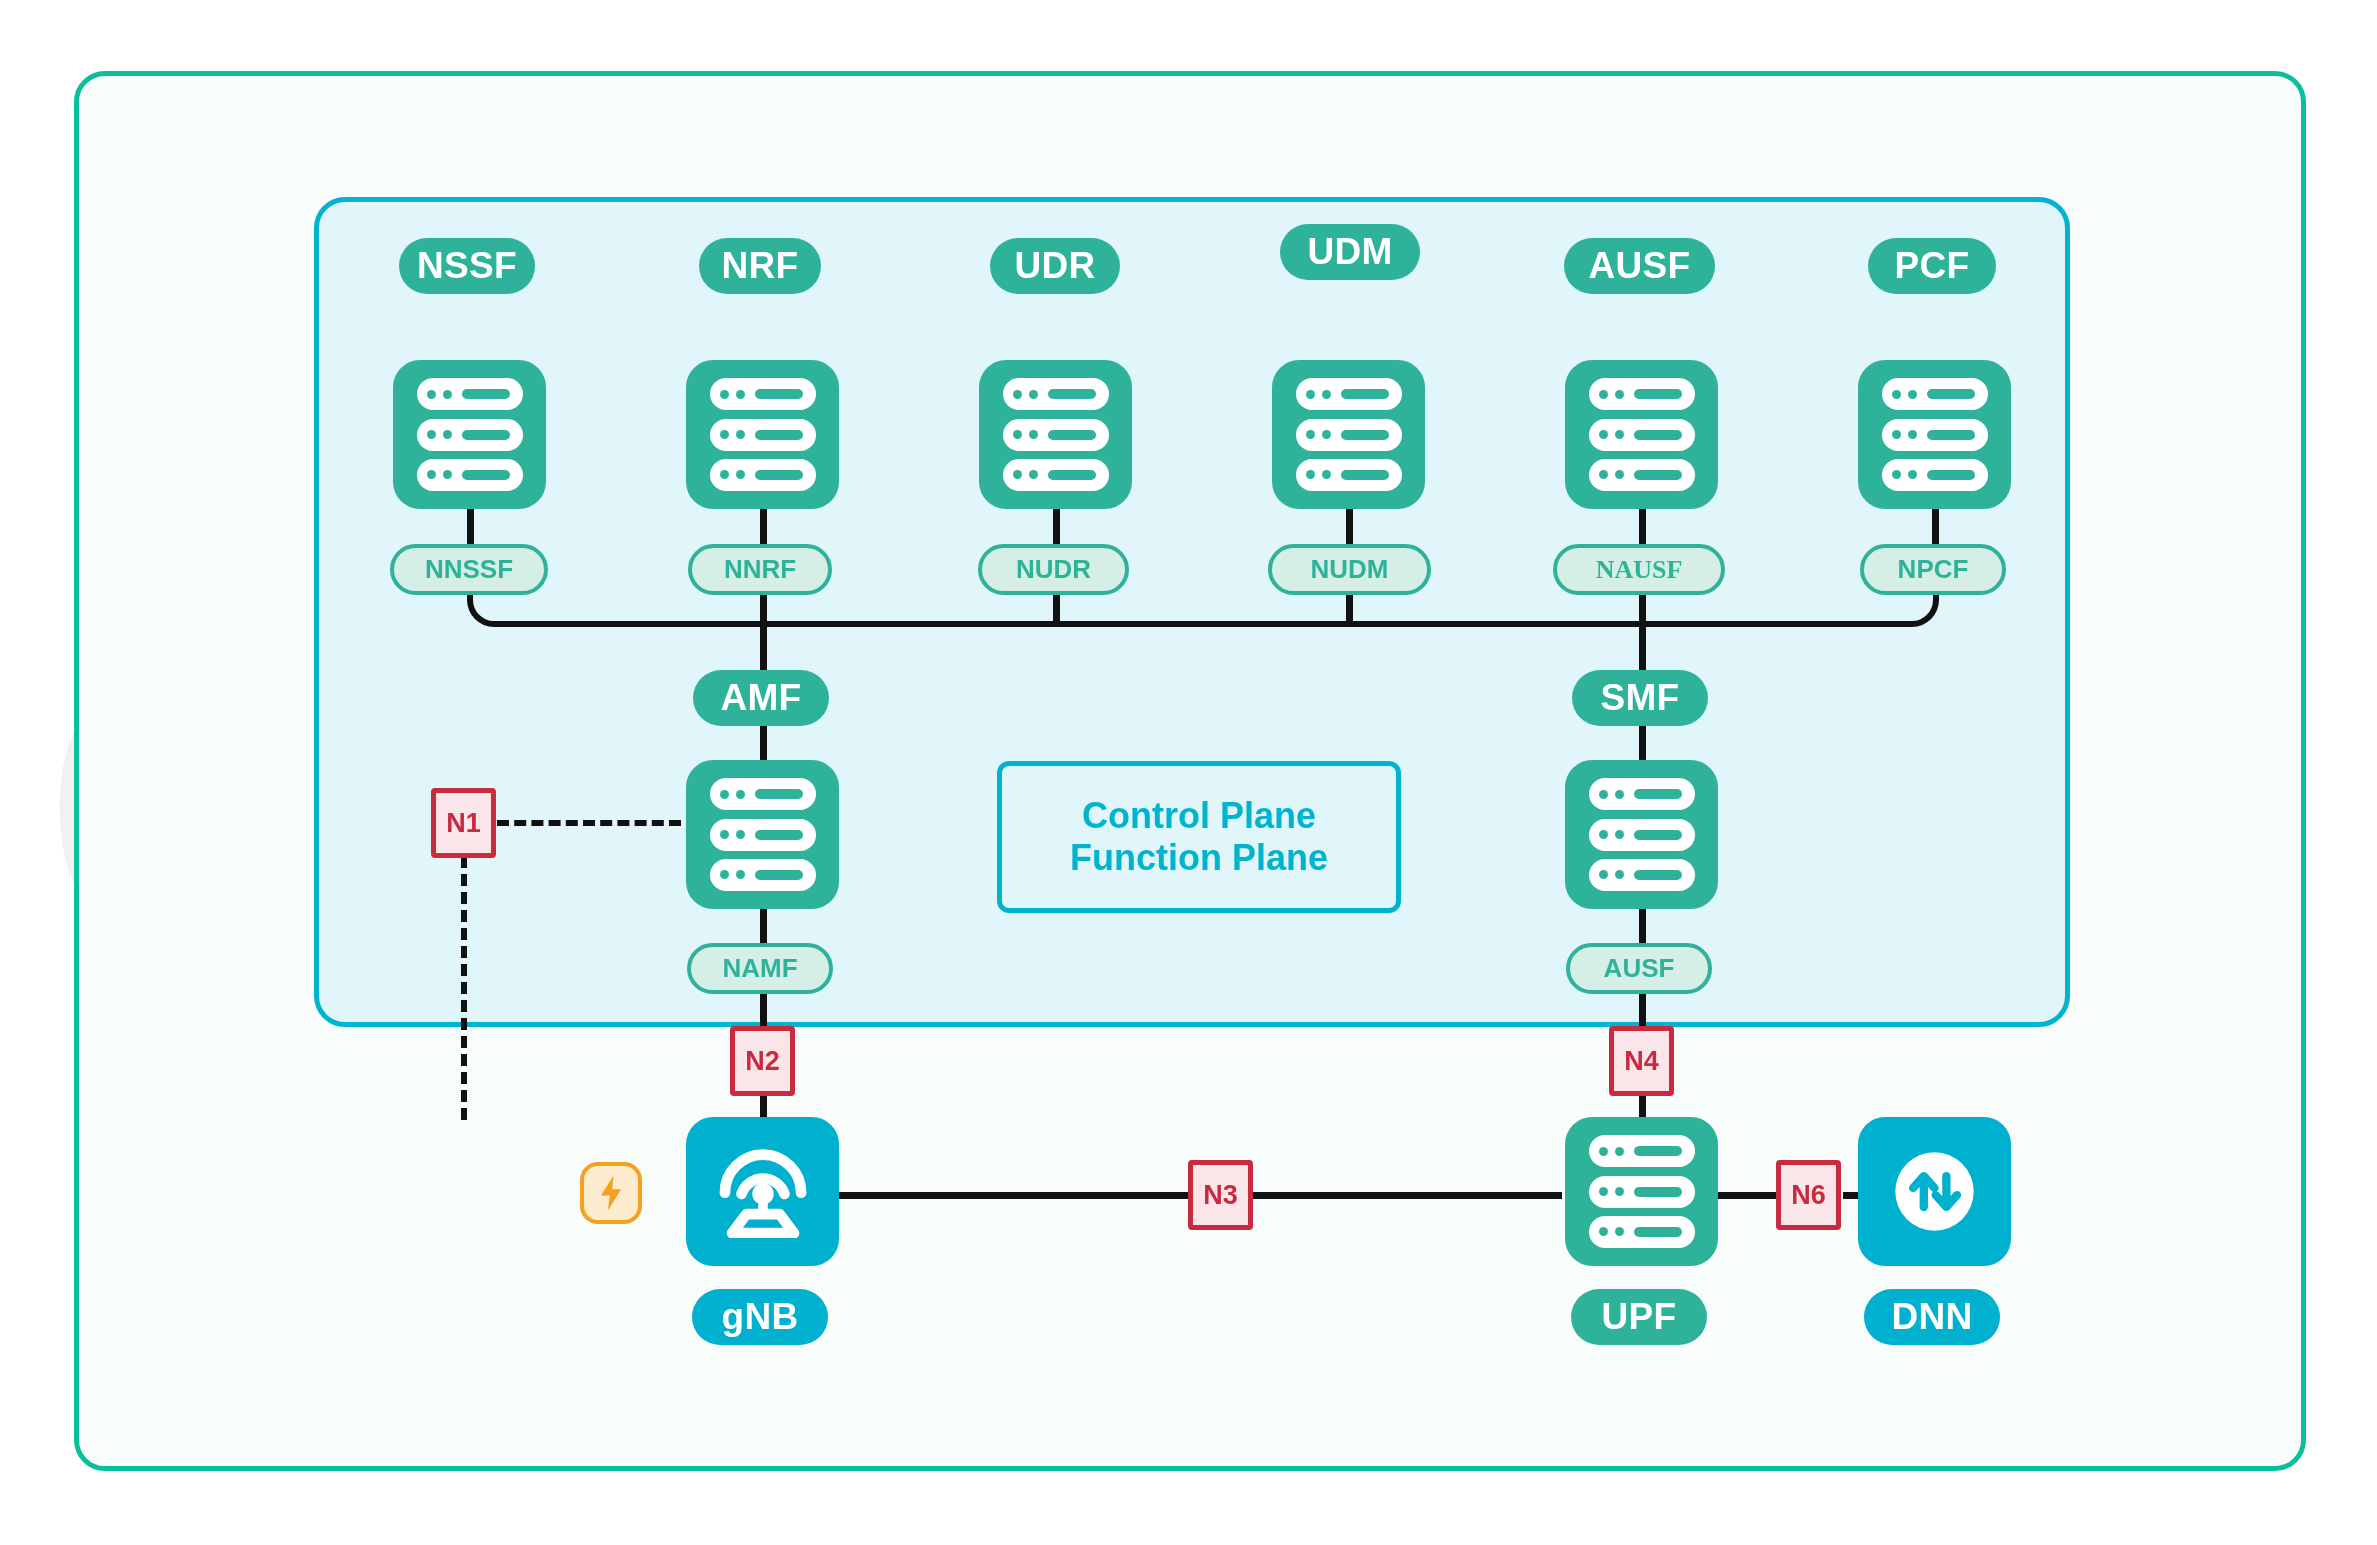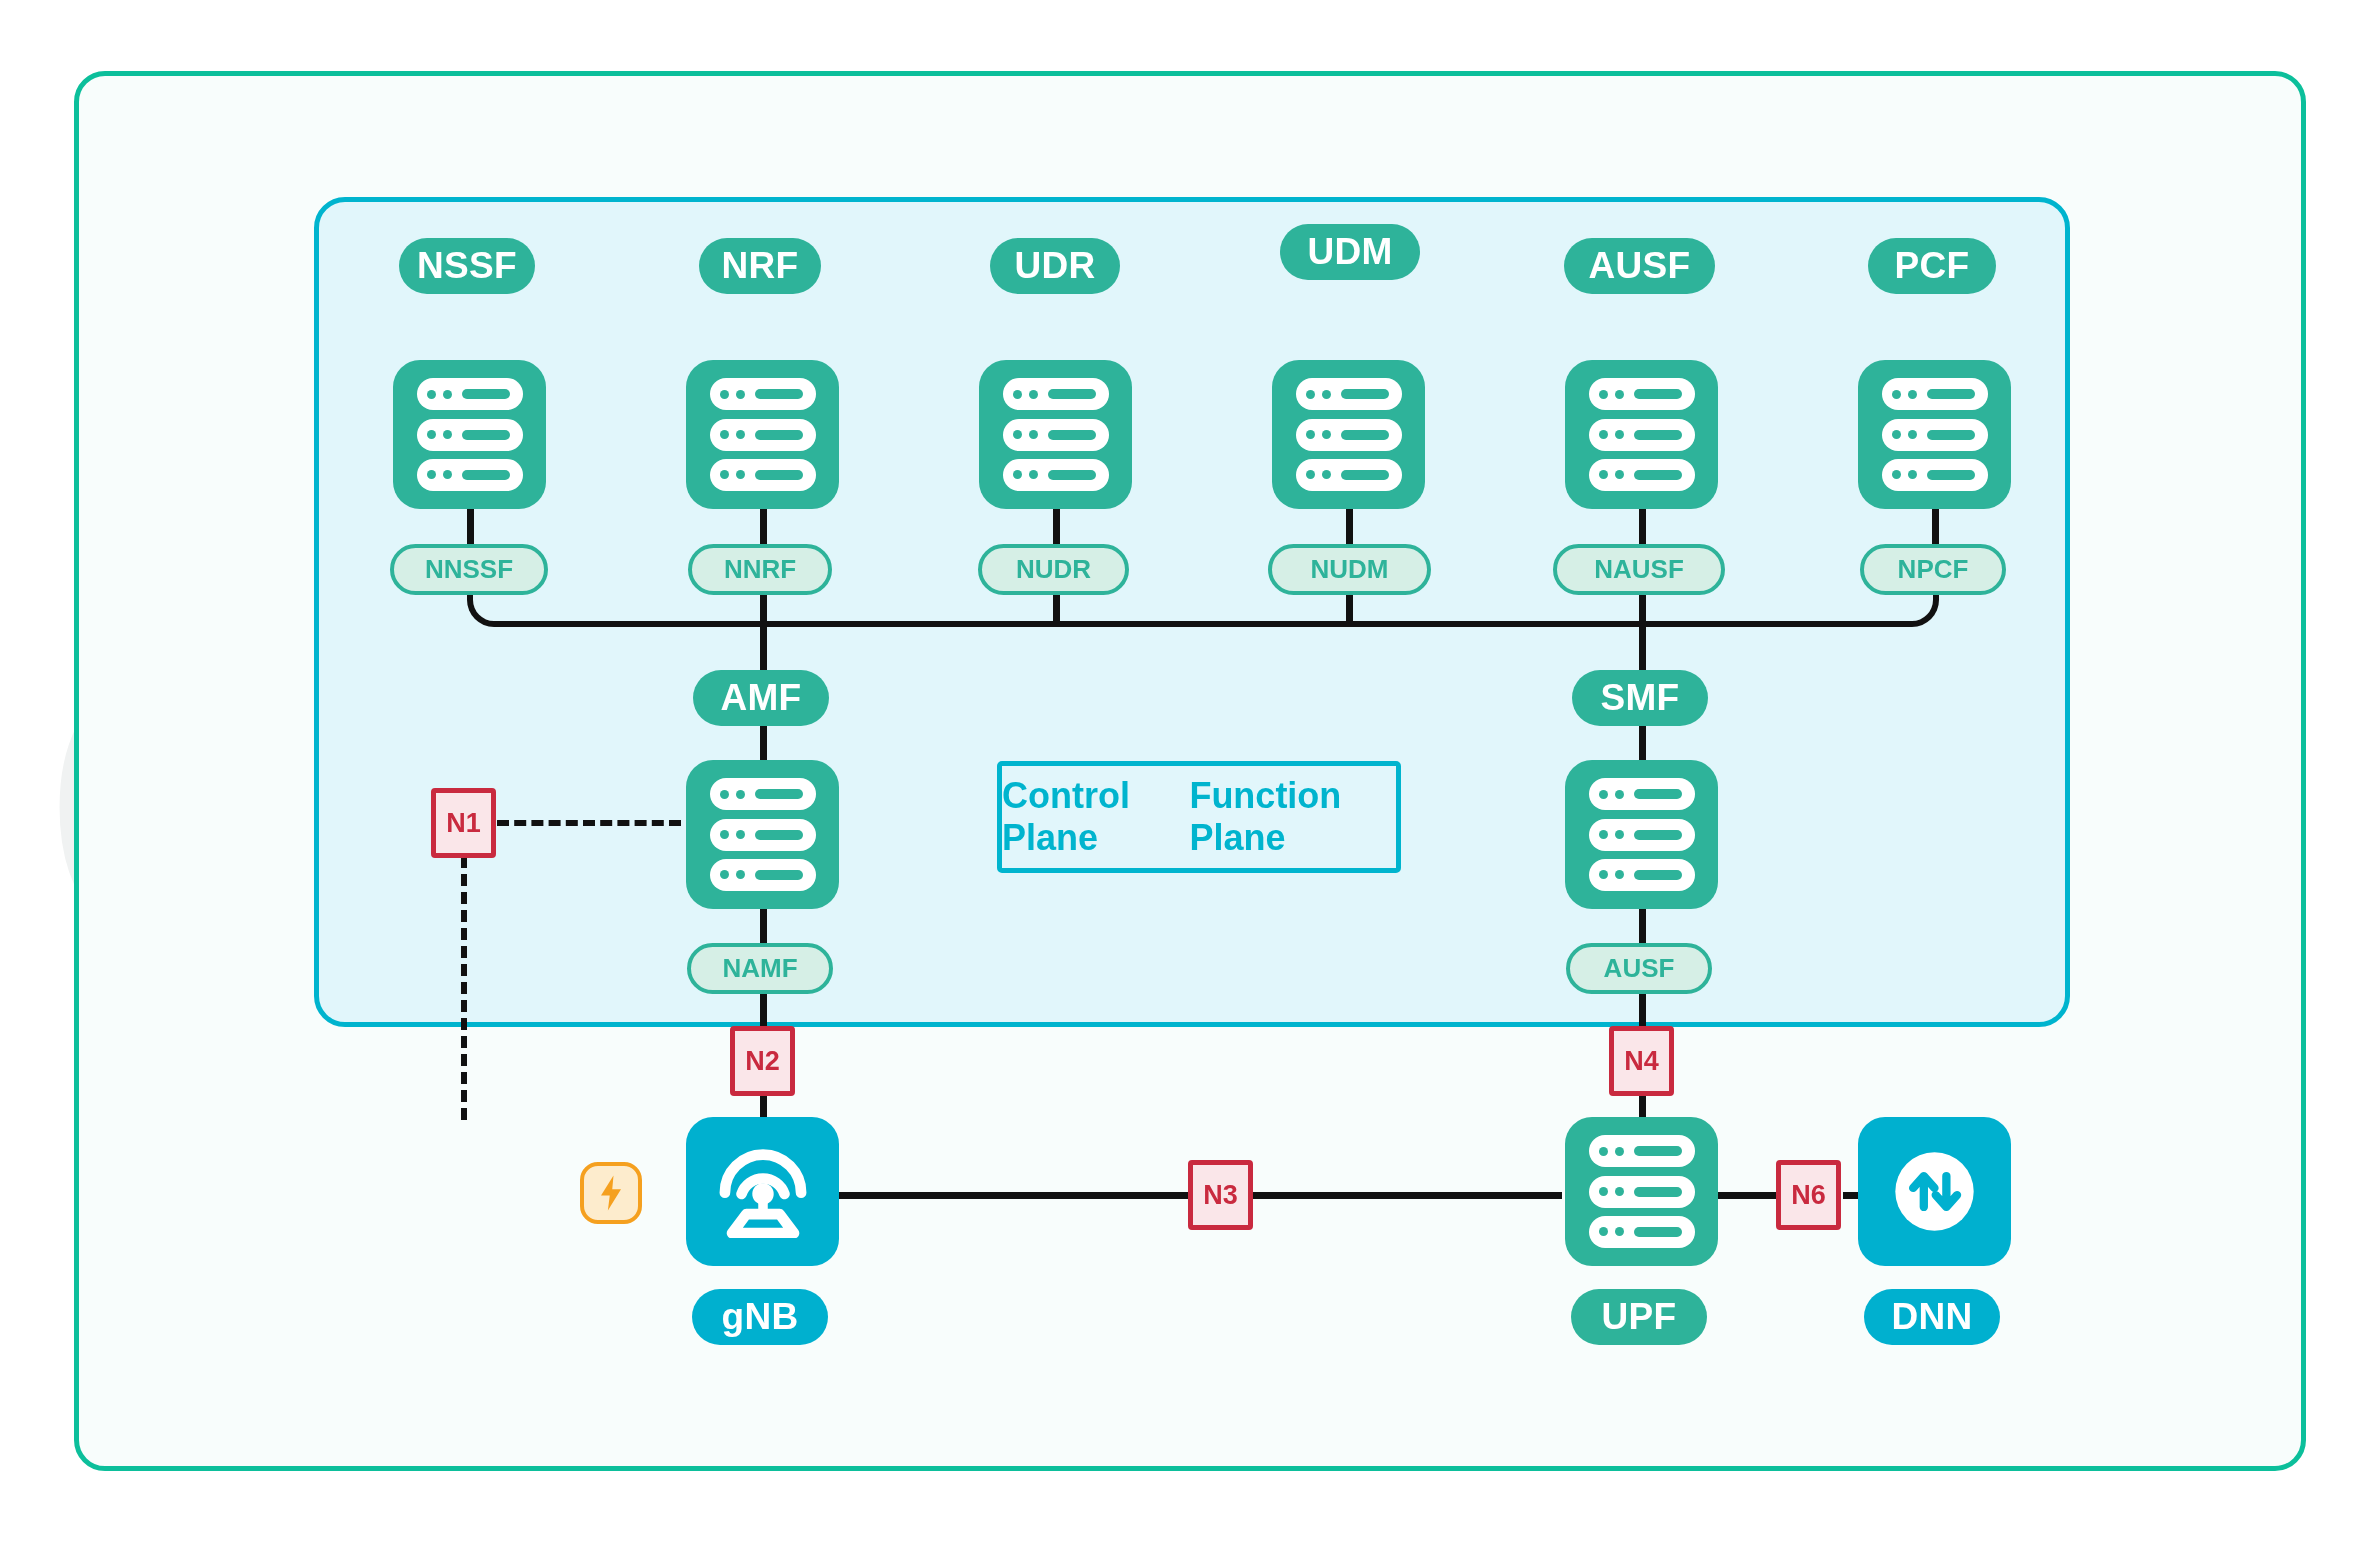--- a/index.html
+++ b/index.html
@@ -135,26 +135,26 @@
     border-top:0;
     border-bottom-left-radius:27px;
     border-bottom-right-radius:27px;
     background:transparent;
   }
 
   
   #cp-caption{
     position:absolute;
     left:997px;top:761px;
-    width:404px;height:112px;
+    width:404px;height:152px;
     box-sizing:border-box;
     border:5.3px solid #00B4CE;
-    border-radius:5px;
+    border-radius:12px;
     background:#e1f6fb;
-    display:flex;flex-direction:row;
+    display:flex;flex-direction:column;
     align-items:center;justify-content:center;
     color:#00B4CE;
     font-weight:700;
     font-size:36px;
     line-height:1.18;
     z-index:5;
   }
 
   
   #ue-box{
@@ -342,21 +342,21 @@
         <span class="srv-dot"></span>
           <span class="srv-dot"></span>
           <span class="srv-line"></span>
         </div>
       <div class="srv-bar">
         <span class="srv-dot"></span>
           <span class="srv-dot"></span>
           <span class="srv-line"></span>
         </div>
     </div>
-    <div class="sbi-pill" style="left:1553px;top:544px;width:172px;">NAUSF</div>
+    <div class="sbi-pill" style="left:1553px;top:544px;width:172px;font-family:Liberation Serif, serif;">NAUSF</div>
 
     <div class="nf-pill" style="left:1868px;top:238px;width:128px;">PCF</div>
     <div class="nf-box" style="left:1858px;top:360px;">
       <div class="srv-bar">
         <span class="srv-dot"></span>
           <span class="srv-dot"></span>
           <span class="srv-line"></span>
         </div>
       <div class="srv-bar">
         <span class="srv-dot"></span>

